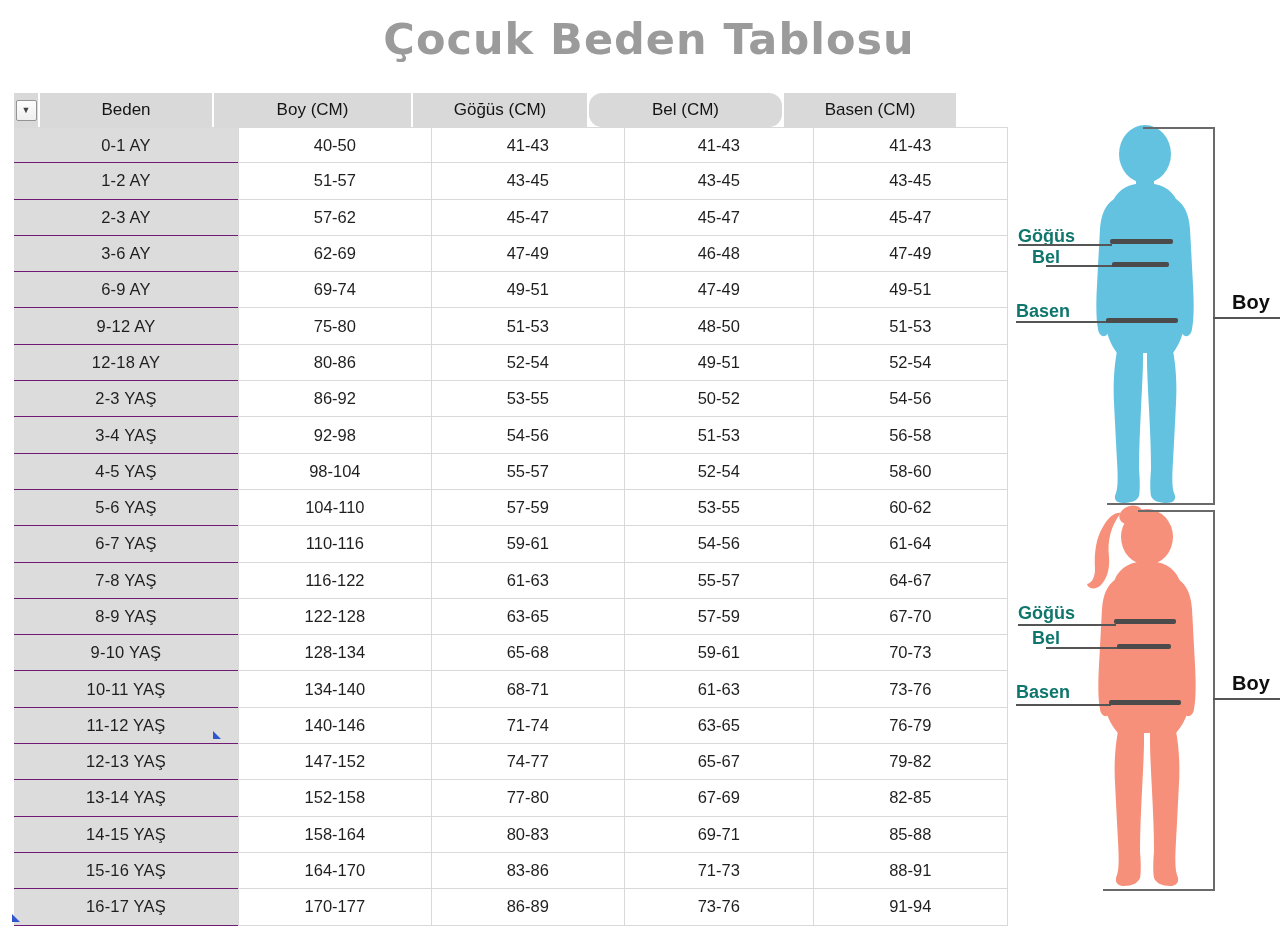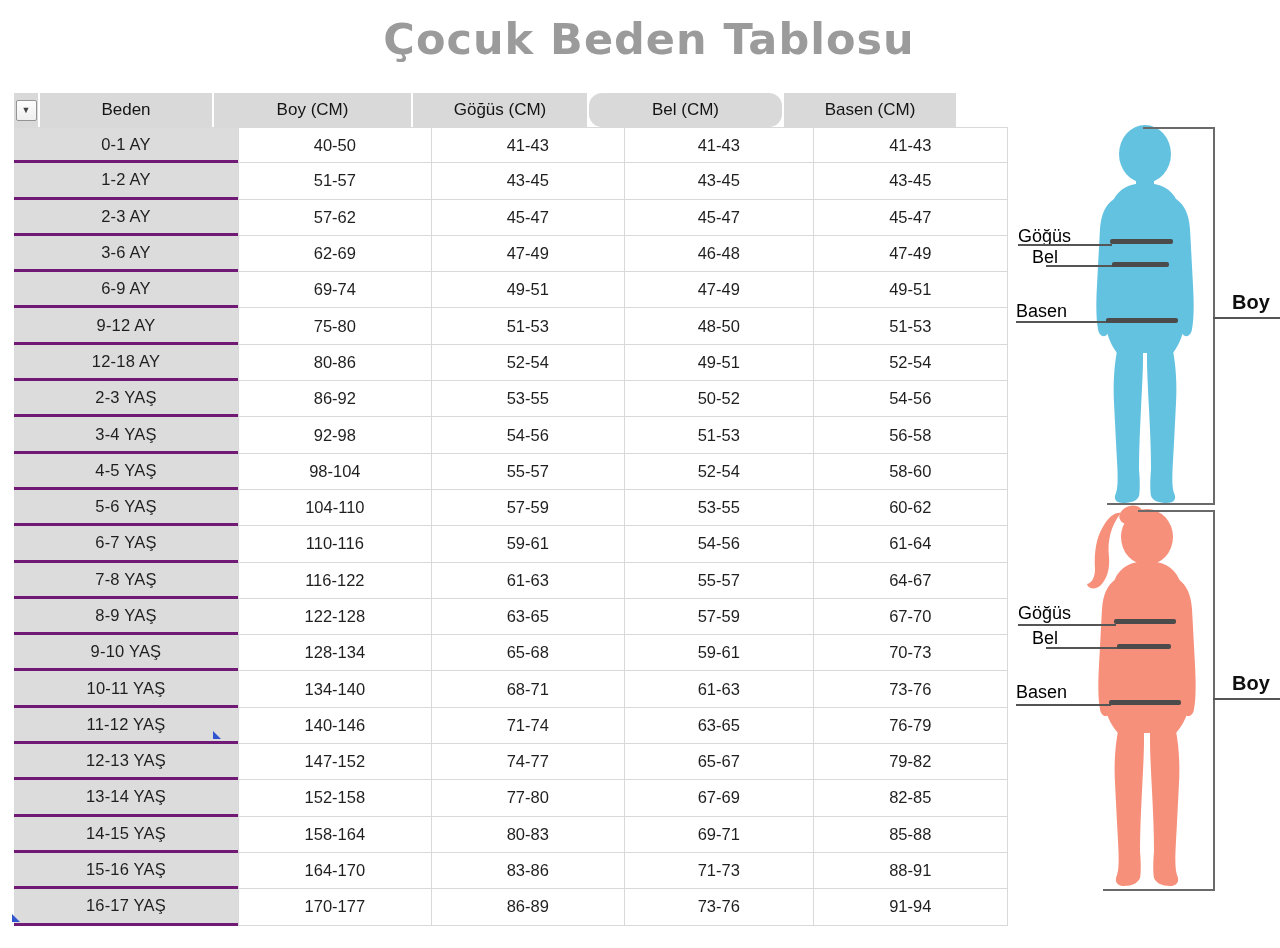--- a/index.html
+++ b/index.html
@@ -29,38 +29,38 @@
     border:1px solid #949494;border-radius:2px;box-sizing:border-box;
     display:flex;align-items:center;justify-content:center;cursor:pointer;
   }
   .filter-btn span{font-size:9px;line-height:9px;color:#444;}
   .w-beden-h{width:172px;}
   .w-c1{width:197px;} .w-c2{width:174px;} .w-c3{width:193px;border-radius:13px;} .w-c4{width:172px;}
   .tbody{margin-top:0;}
   .trow{display:flex;height:36.3px;box-sizing:border-box;}
   .trow .spacer{width:6px;}
   .td-beden{
-    width:232px;background:#dcdcdc;border-bottom:3px solid #701a75;
+    width:232px;background:#dcdcdc;border-bottom:1px solid #701a75;
     display:flex;align-items:center;justify-content:center;
     font-size:16.5px;color:#1f1f1f;box-sizing:border-box;letter-spacing:.2px;
   }
   .td{
     background:#ffffff;border-left:1px solid #d9d9d9;border-bottom:1px solid #d9d9d9;
     display:flex;align-items:center;justify-content:center;
     font-size:16.5px;color:#1f1f1f;box-sizing:border-box;
   }
   .trow:first-child .td-beden,.trow:first-child .td{border-top:1px solid #d9d9d9;}
   .td.last{border-right:1px solid #d9d9d9;}
   .tw1{width:199px;} .tw2{width:200px;} .tw3{width:195px;} .tw4{width:202px;}
   
   .corner-mark{position:absolute;width:0;height:0;
     border-bottom:8px solid #2f55cf;border-right:8px solid transparent;}
   
   .fig-svg{position:absolute;}
-  .measure-label{position:absolute;font-size:18px;font-weight:400;color:#000000;white-space:nowrap;}
+  .measure-label{position:absolute;font-size:18px;font-weight:700;color:#0f766e;white-space:nowrap;}
   .boy-label{position:absolute;font-size:20px;font-weight:700;color:#0f0f0f;}
   .pointer-line{position:absolute;height:2px;background:#555;}
   .measure-bar{position:absolute;height:5px;background:#4b4b4b;border-radius:2px;}
   .bracket-v{position:absolute;width:2px;background:#6a6a6a;}
   .bracket-h{position:absolute;height:2px;background:#6a6a6a;}
 </style>
 </head>
 <body>
 
 <div class="page-title">Çocuk Beden Tablosu</div>

